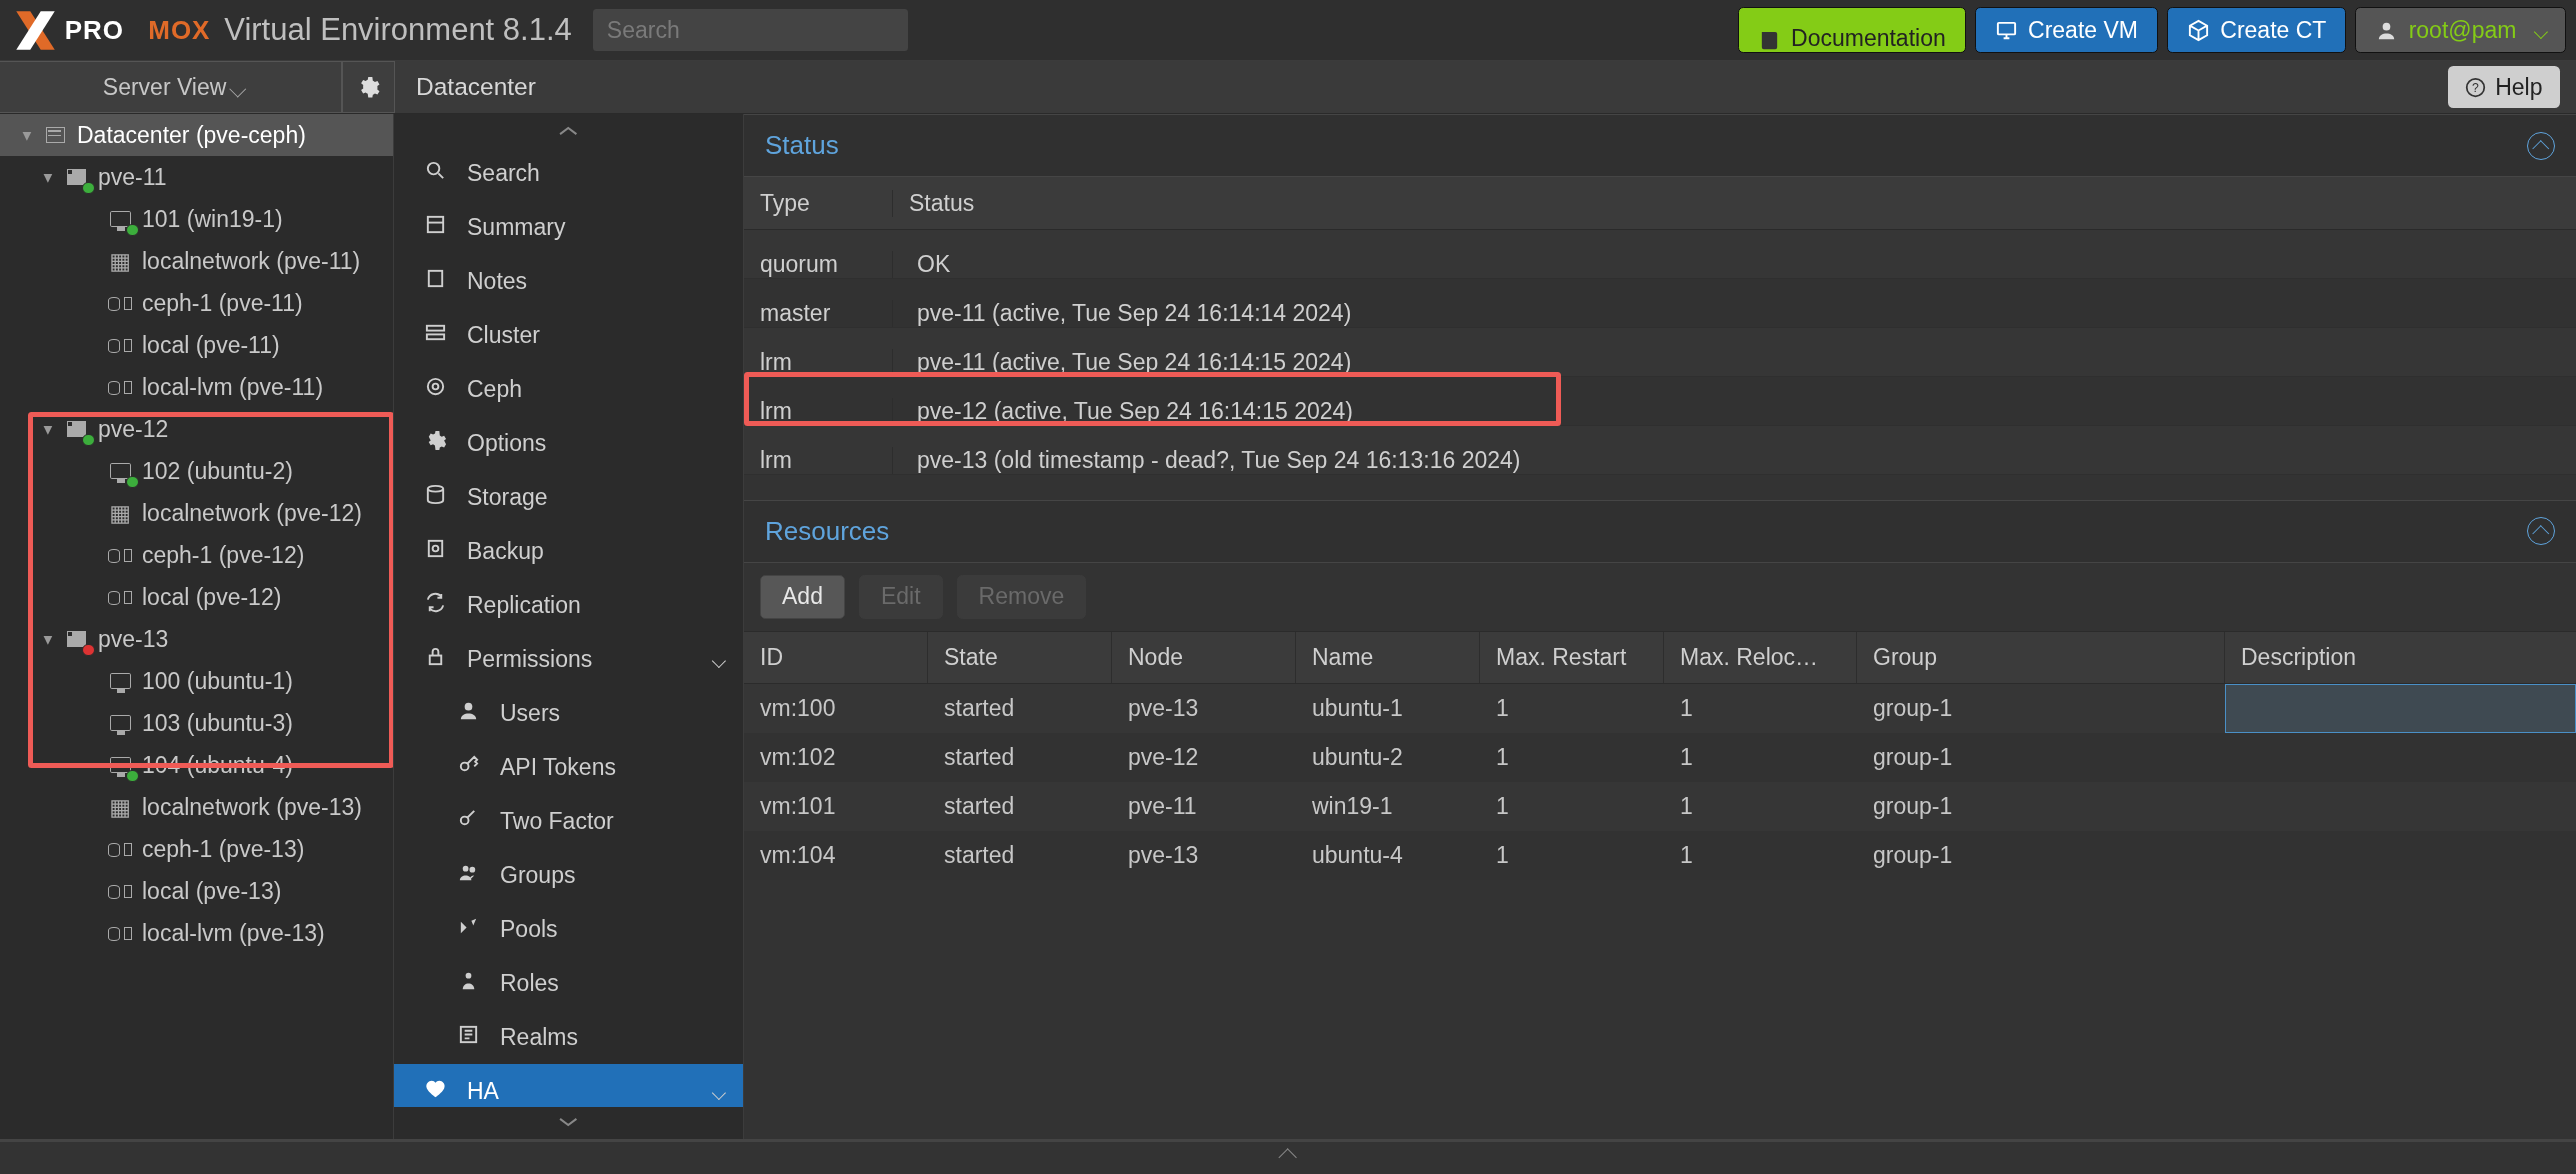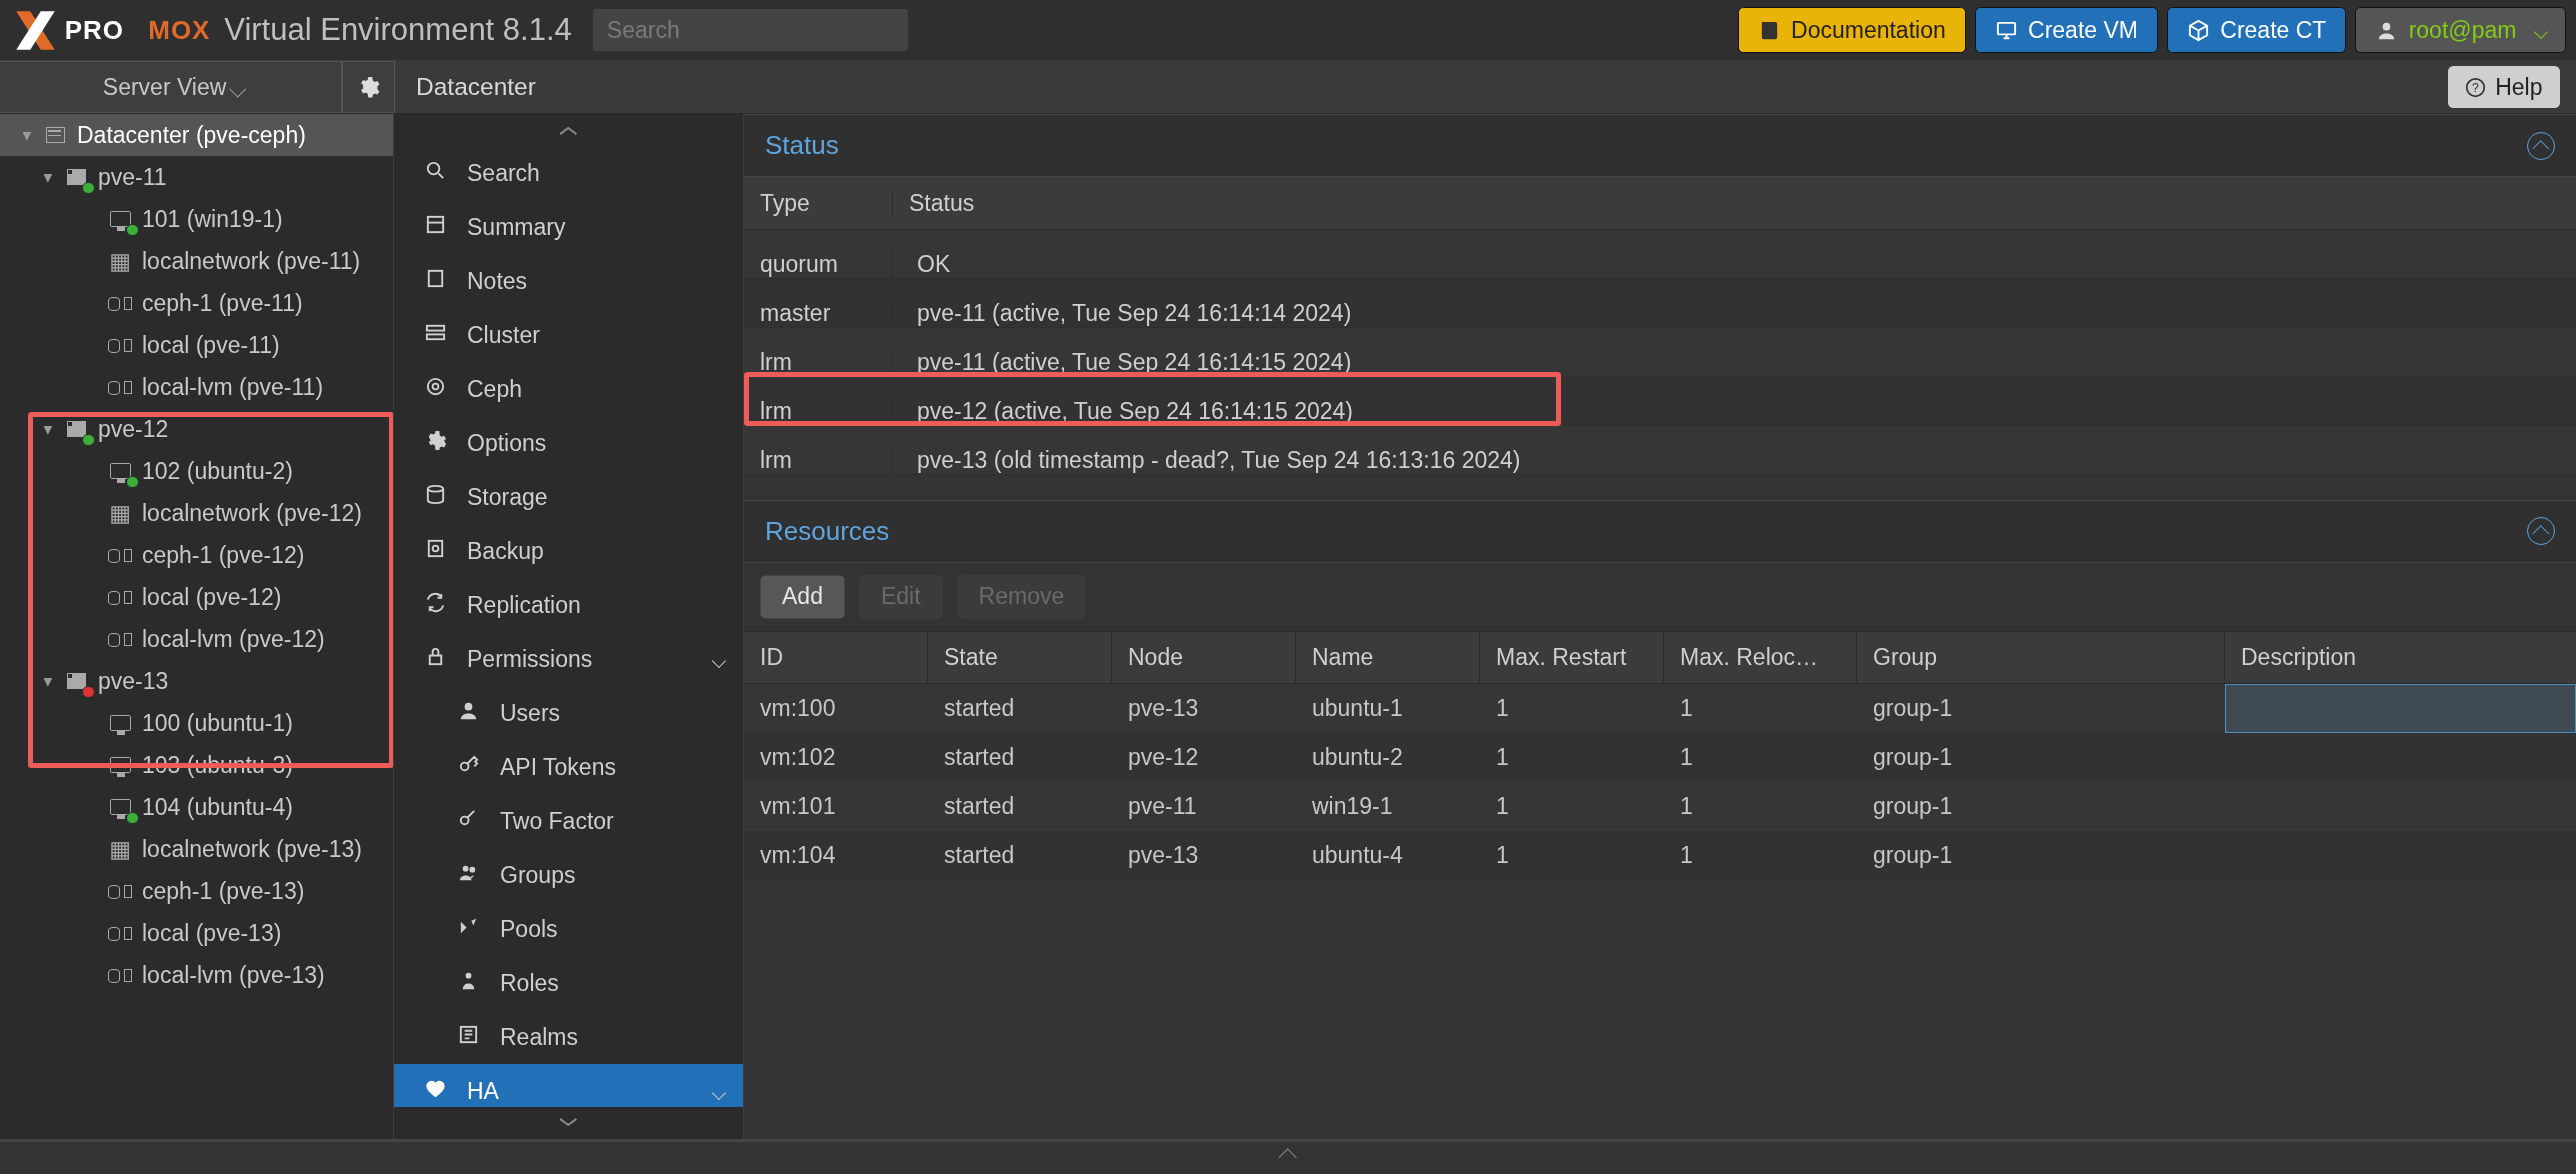--- a/index.html
+++ b/index.html
@@ -9,21 +9,21 @@
   .logo { display:flex; align-items:center; gap:5.3px; }
   .logo-x { width:49px; height:49px; position:relative; }
   .logo-word { font-weight:800; letter-spacing:0.9px; font-size:26px; display:flex; align-items:center;}
   .logo-word .p1 { color:#fff; }
   .logo-word .p2 { color:#e06a28; }
   .title { color:#bfbfbf; font-size:31px; margin-left:14px; }
   .search { margin-left:21px; background:#444; height:42px; width:315px; border-radius:3.5px; display:flex; align-items:center; padding:0 14px; color:#7a7a7a; cursor:text;}
   .spacer { flex:1; }
   .top-buttons { display:flex; gap:8.8px; }
   .tbtn { height:46px; border-radius:5.3px; display:flex; align-items:center; gap:10.5px; padding:0 19px; font-size:23px; cursor:pointer; border:0.9px solid #111;}
-  .tbtn.grey { background:#eab308; color:#222; }
+  .tbtn.grey { background:#84cc16; color:#222;align-items:flex-end; }
   .tbtn.blue { background:#2170b8; color:#fff; }
   .tbtn.dark { background:#555; color:#84cc16; }
   .tbtn svg, .tbtn .ico { width:23px; height:23px; }
   
   .toolbar2 { height:53px; background:#3a3a3a; border-bottom:1.8px solid #2a2a2a; display:flex; align-items:stretch;}
   .serverview { width:342px; border:0.9px solid #555; background:#3e3e3e; display:flex; align-items:center; justify-content:center; padding:0 16px 0 21px; cursor:pointer; border-left:none;}
   .gearbtn { width:53px; border:0.9px solid #555; background:#3e3e3e; display:flex; align-items:center; justify-content:center; cursor:pointer;}
   .toolbar2 .breadcrumb { flex:1; display:flex; align-items:center; padding-left:21px; color:#d8d8d8; font-size:24.5px;}
   .helpbtn { align-self:center; margin-right:16px; height:42px; background:#cfcfcf; color:#222; border-radius:5.3px; display:flex; align-items:center; gap:8.8px; padding:0 17.5px; cursor:pointer;}
   
@@ -240,28 +240,20 @@
           <span>ceph-1 (pve-12)</span>
         </div>
         <div class="tree-item indent2">
           <span class="arrow"></span>
           <span class="ticon"><span class="stor">
               <span class="cyl"></span>
               <span class="sq"></span>
             </span></span>
           <span>local (pve-12)</span>
         </div>
-        <div class="tree-item indent2">
-          <span class="arrow"></span>
-          <span class="ticon"><span class="stor">
-              <span class="cyl"></span>
-              <span class="sq"></span>
-            </span></span>
-          <span>local-lvm (pve-12)</span>
-        </div>
         <div class="tree-item indent1">
           <span class="arrow arrowd"></span>
     <span class="ticon red-overlay"><span class="srv-ico"></span></span>
     <span>pve-13</span>
         </div>
         <div class="tree-item indent2">
           <span class="arrow"></span>
           <span class="ticon "><span class="vm-ico"></span></span>
           <span>100 (ubuntu-1)</span>
         </div>

